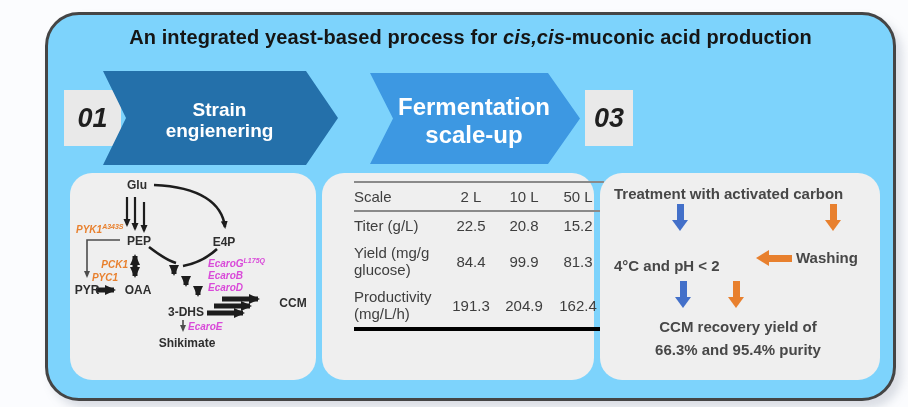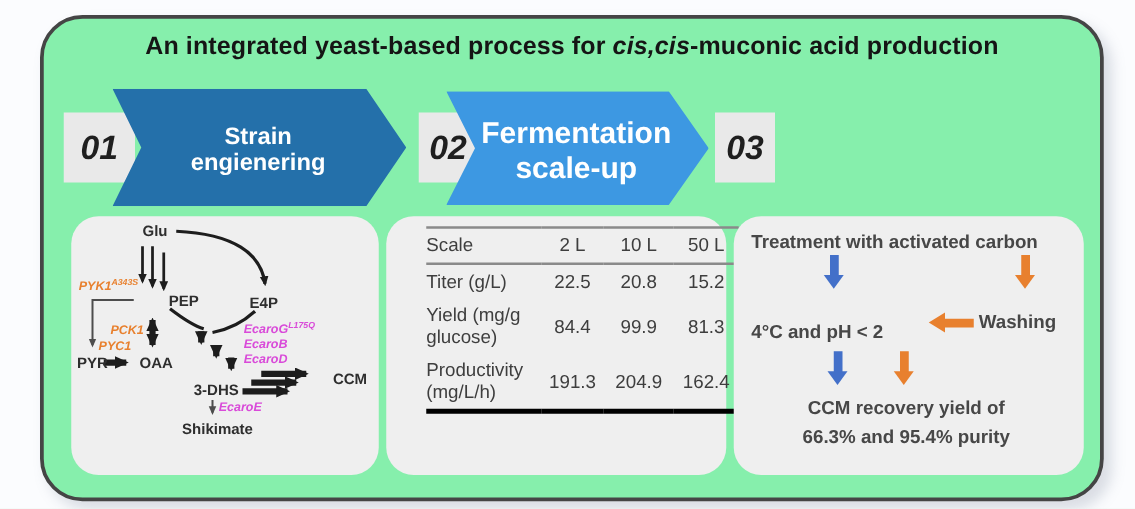--- a/index.html
+++ b/index.html
@@ -1,18 +1,18 @@
 <!DOCTYPE html>
 <html style="--step1_blue: #2470aa; --step2_blue: #3d98e2; --step3_teal: #23a39a; --orange: #e8802e; --magenta: #d94ad9; --flow_blue: #4370c9; --panel_gray: #efefef; --numbox_gray: #e9e9e9; --frame_border: #454545; --text_dark: #3e3e3e;"><head>
 <meta charset="utf-8">
 <style>
   html,body{margin:0;padding:0;background:#fbfcfe;}
   body{width:908px;height:407px;position:relative;font-family:"Liberation Sans",sans-serif;
        -webkit-font-smoothing:antialiased;}
-  .frame{position:absolute;left:32px;top:12px;width:845px;height:383px;background:#86efac;
+  .frame{position:absolute;left:45px;top:12px;width:845px;height:383px;background:#7dd3fc;
          border:3px solid var(--frame_border,#454545);border-radius:34px;
          box-shadow:6px 7px 10px rgba(120,130,150,.25);}
   .title{position:absolute;left:0;top:11px;width:100%;text-align:center;
          font-size:20px;font-weight:700;color:#151515;letter-spacing:.1px;}
   .title i{font-style:italic;}
 
   
   .numbox{position:absolute;background:var(--numbox_gray,#e9e9e9);display:flex;
           align-items:center;justify-content:center;font-style:italic;font-weight:700;
           font-size:27px;color:#1f1f1f;}
@@ -70,23 +70,20 @@
 <div class="frame">
 
   <div class="title"><span>An integrated yeast-based process for </span><i>cis,cis</i><span>-muconic acid production</span></div>
 
   <div class="numbox" style="left:16px;top:75px;width:57px;height:56px;">
       <span>01</span>
     </div>
   <div class="chev s1" style="left:55px;top:56px;width:235px;height:94px;"><span>Strain
 engienering</span></div>
 
-  <div class="numbox" style="left:300px;top:75px;width:47px;height:56px;">
-      <span>02</span>
-    </div>
   <div class="chev s2" style="left:322px;top:58px;width:210px;height:91px;"><span>Fermentation
 scale-up</span></div>
 
   <div class="numbox" style="left:537px;top:75px;width:48px;height:56px;">
       <span>03</span>
     </div>
 
   <div class="panel p-left">
     <svg width="246" height="207" viewBox="0 0 246 207" style="position:absolute;left:0;top:0;">
       <defs>
@@ -118,21 +115,21 @@
       </g>
       <g stroke="#1d1d1d" fill="none" stroke-width="5">
         <path d="M152,126 H188" marker-end="url(#ah)"></path>
         <path d="M144,133 H180" marker-end="url(#ah)"></path>
         <path d="M137,140 H173" marker-end="url(#ah)"></path>
       </g>
       <path d="M113,147 V157" stroke="#4d4d4d" stroke-width="1.6" fill="none" marker-end="url(#ag)"></path>
     </svg>
 
     <span class="pl node" style="left:52px;top:5px;width:30px;">Glu</span>
-    <span class="pl node" style="left:50px;top:61px;width:38px;margin-left:21px;">PEP</span>
+    <span class="pl node" style="left:50px;top:61px;width:38px;">PEP</span>
     <span class="pl node" style="left:136px;top:62px;width:36px;">E4P</span>
     <span class="pl node" style="left:1px;top:110px;width:32px;">PYR</span>
     <span class="pl node" style="left:50px;top:110px;width:36px;">OAA</span>
     <span class="pl node" style="left:92px;top:132px;width:48px;">3-DHS</span>
     <span class="pl node" style="left:203px;top:123px;width:40px;">CCM</span>
     <span class="pl node" style="left:84px;top:163px;width:66px;">Shikimate</span>
 
     <span class="pl gene g-o" style="left:6px;top:50px;"><span>PYK1</span><sup>A343S</sup></span>
     <span class="pl gene g-o ra" style="left:20px;top:86px;width:38px;">PCK1</span>
     <span class="pl gene g-o ra" style="left:10px;top:99px;width:38px;">PYC1</span>

